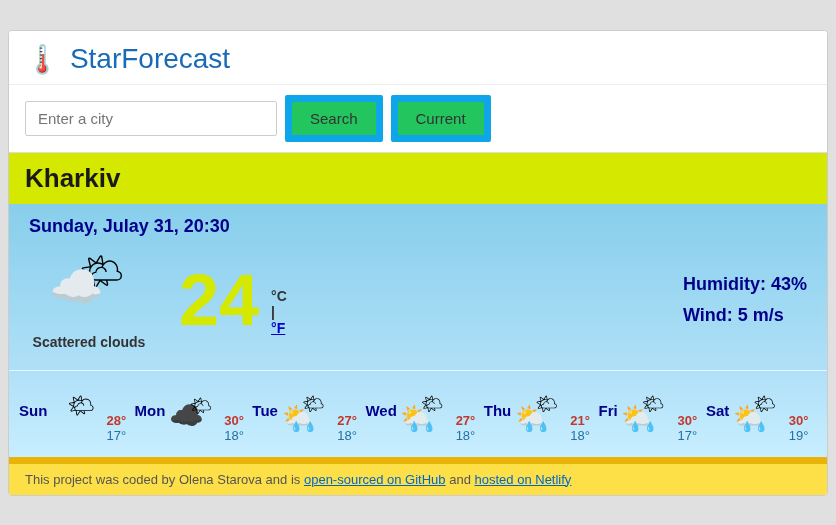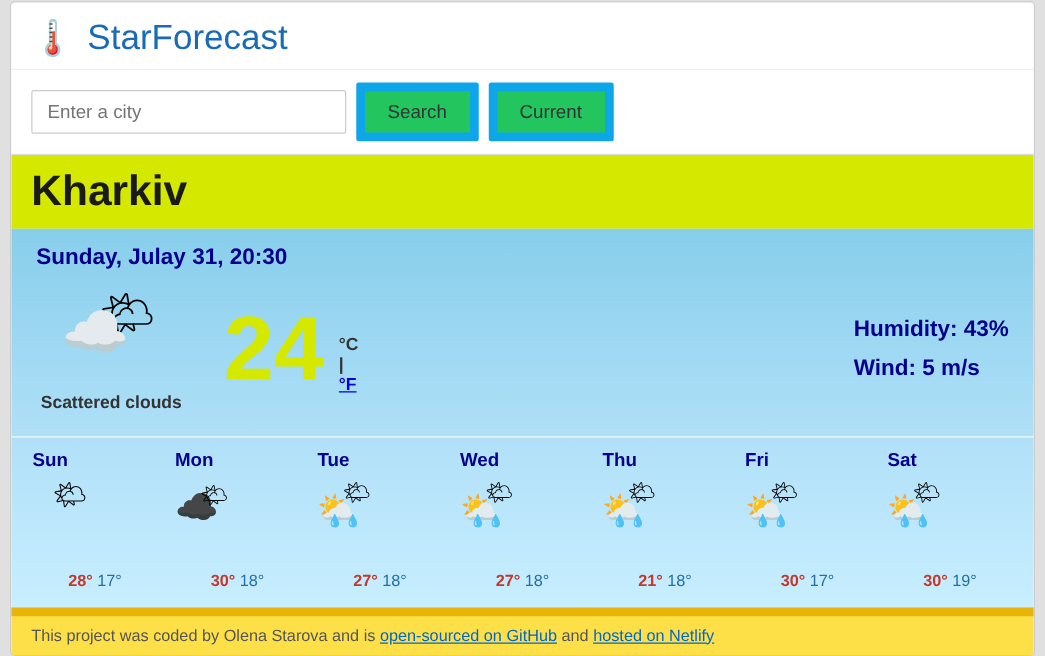--- a/index.html
+++ b/index.html
@@ -61,21 +61,21 @@
       cursor: pointer;
       border-radius: 2px;
       color: #333;
     }
     
     .city-name-bar {
       background: #d4e800;
       padding: 10px 16px;
     }
     .city-name {
-      font-size: 34px;
+      font-size: 26px;
       font-weight: bold;
       color: #1a1a1a;
     }
     
     .weather-main {
       background: linear-gradient(180deg, #87ceeb 0%, #b0e0f8 100%);
       padding: 12px 20px 20px 20px;
     }
     .current-date {
       font-size: 18px;
@@ -144,21 +144,22 @@
       padding: 10px 10px 14px 10px;
       border-top: 1px solid rgba(255,255,255,0.5);
     }
     .forecast-grid {
       display: flex;
       justify-content: space-around;
       align-items: flex-start;
     }
     .forecast-day {
       display: flex;
-      flex-direction: column;
+      flex-direction: row;
+      align-items: center;
       gap: 4px;
       min-width: 100px;
     }
     .day-label {
       font-size: 15px;
       font-weight: bold;
       color: #00008b;
       margin-bottom: 2px;
     }
     .day-temps {

